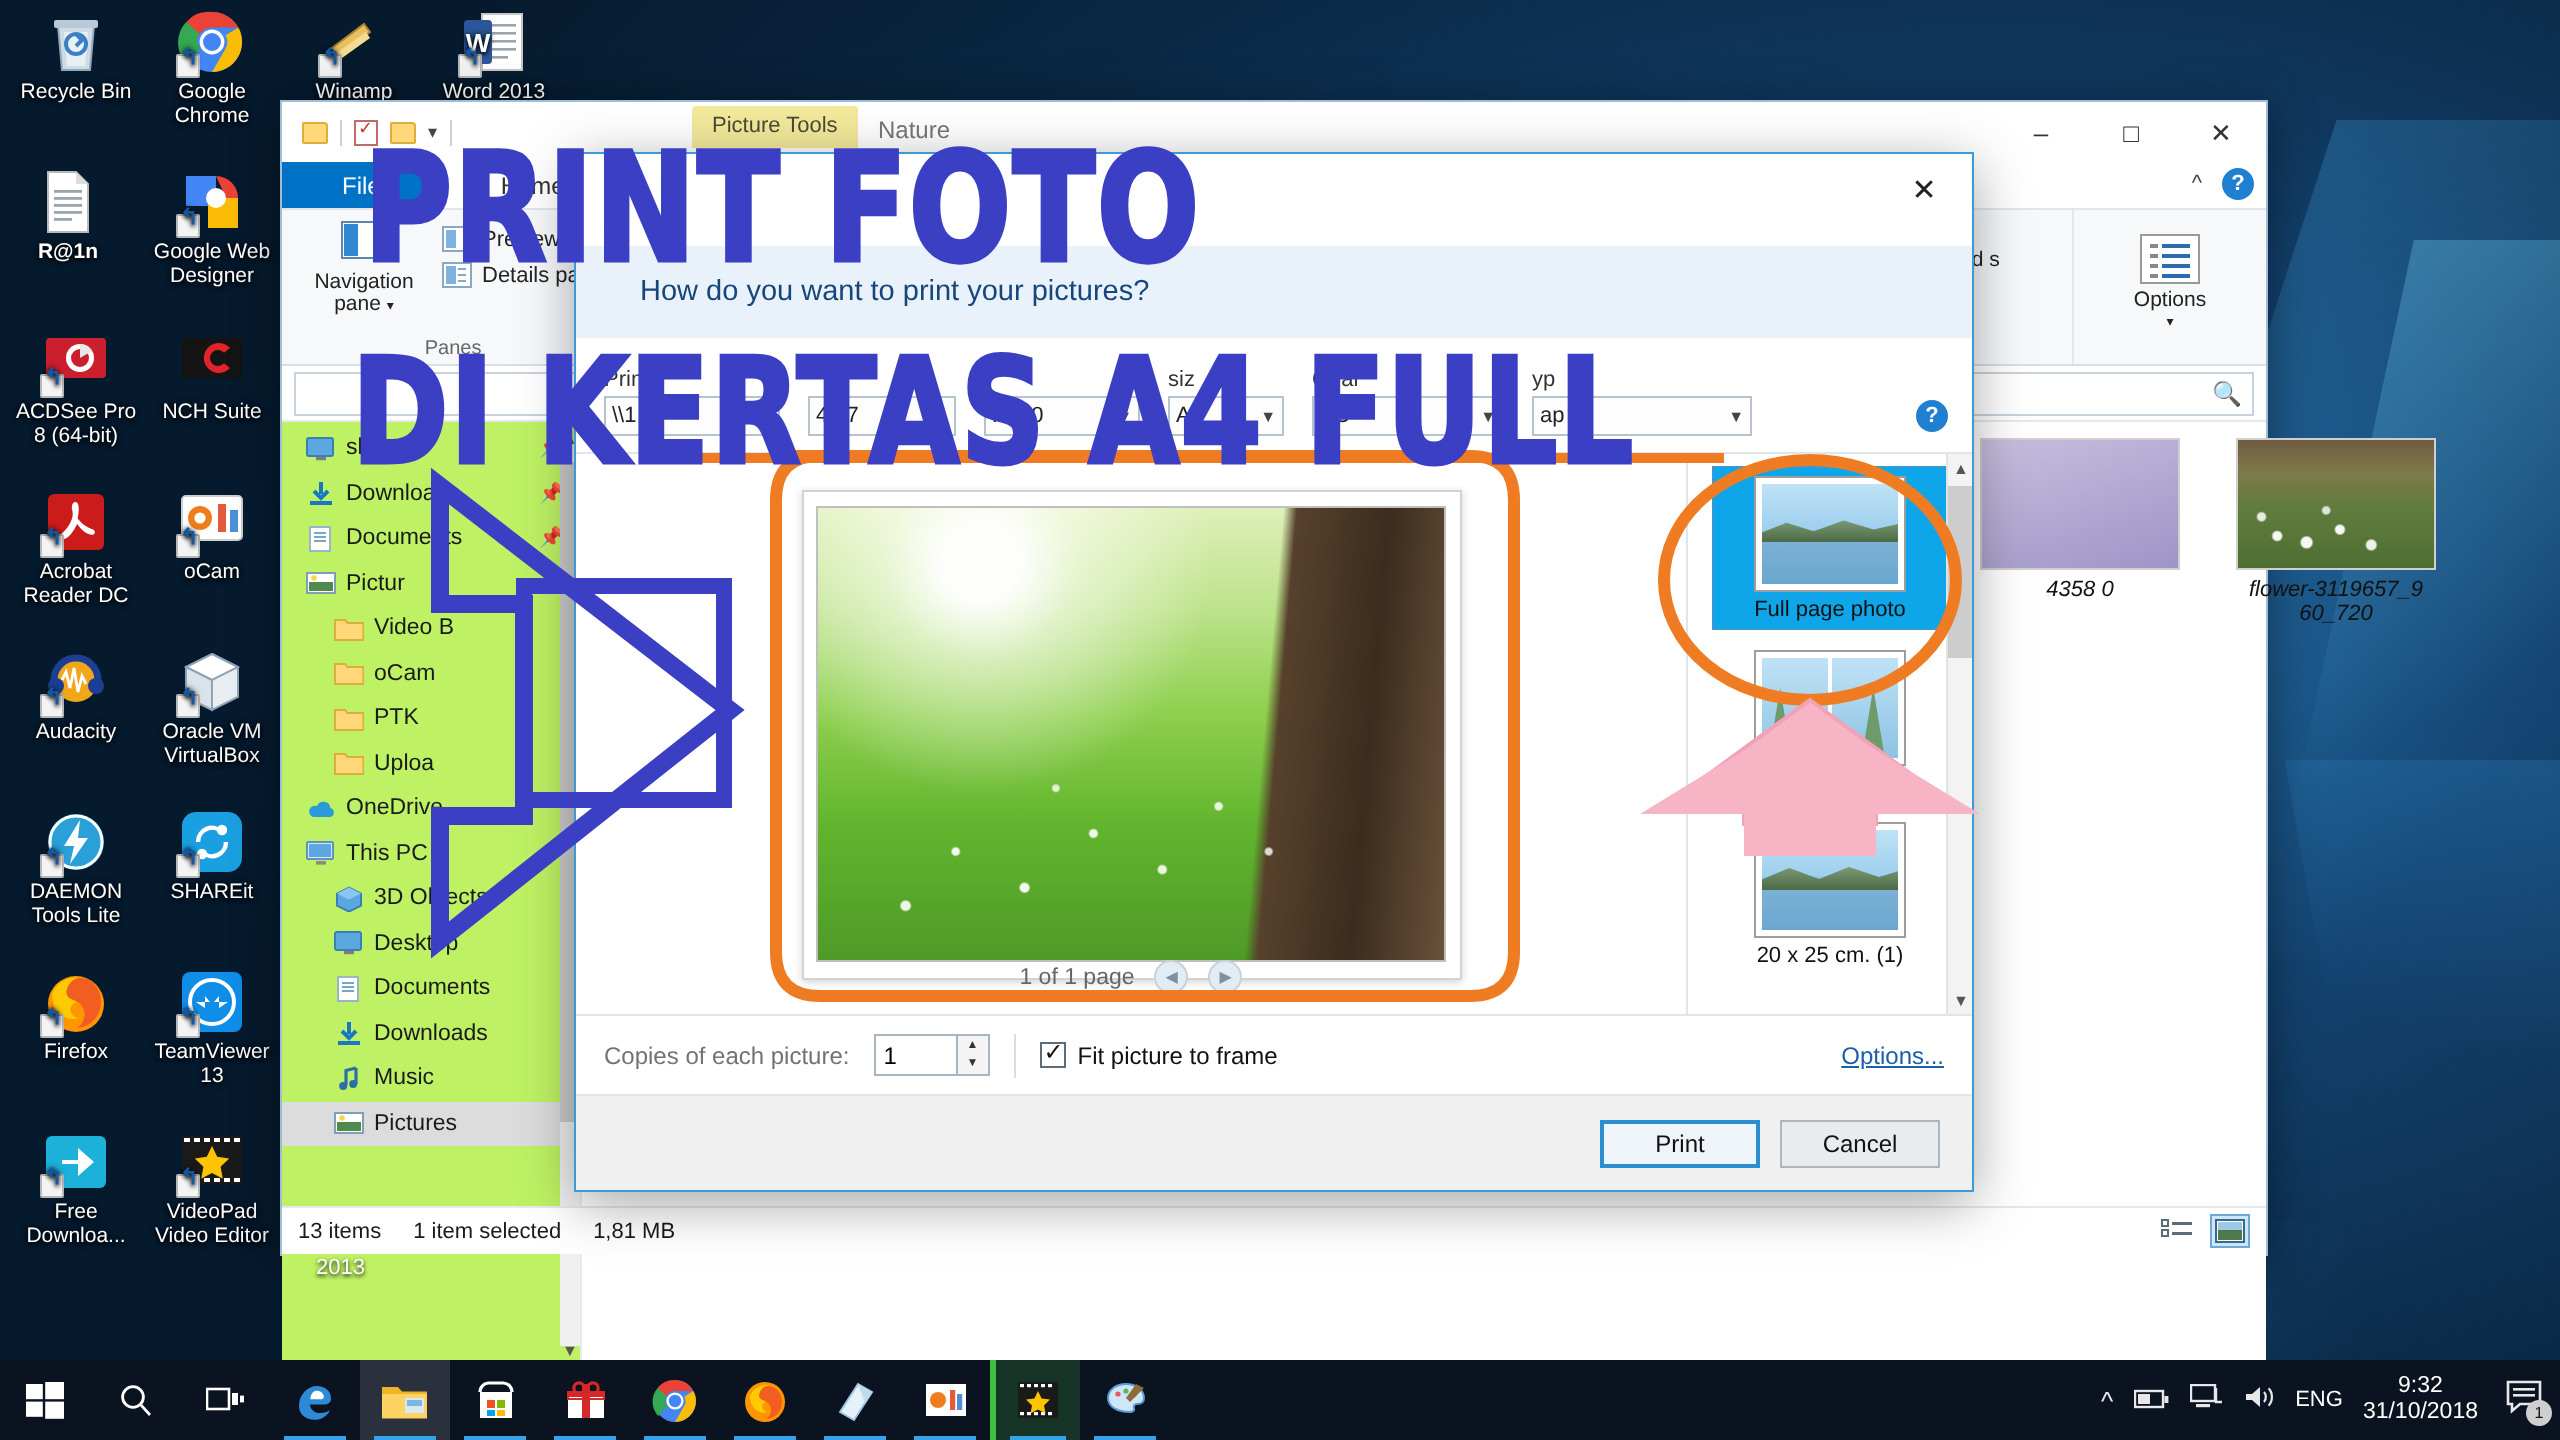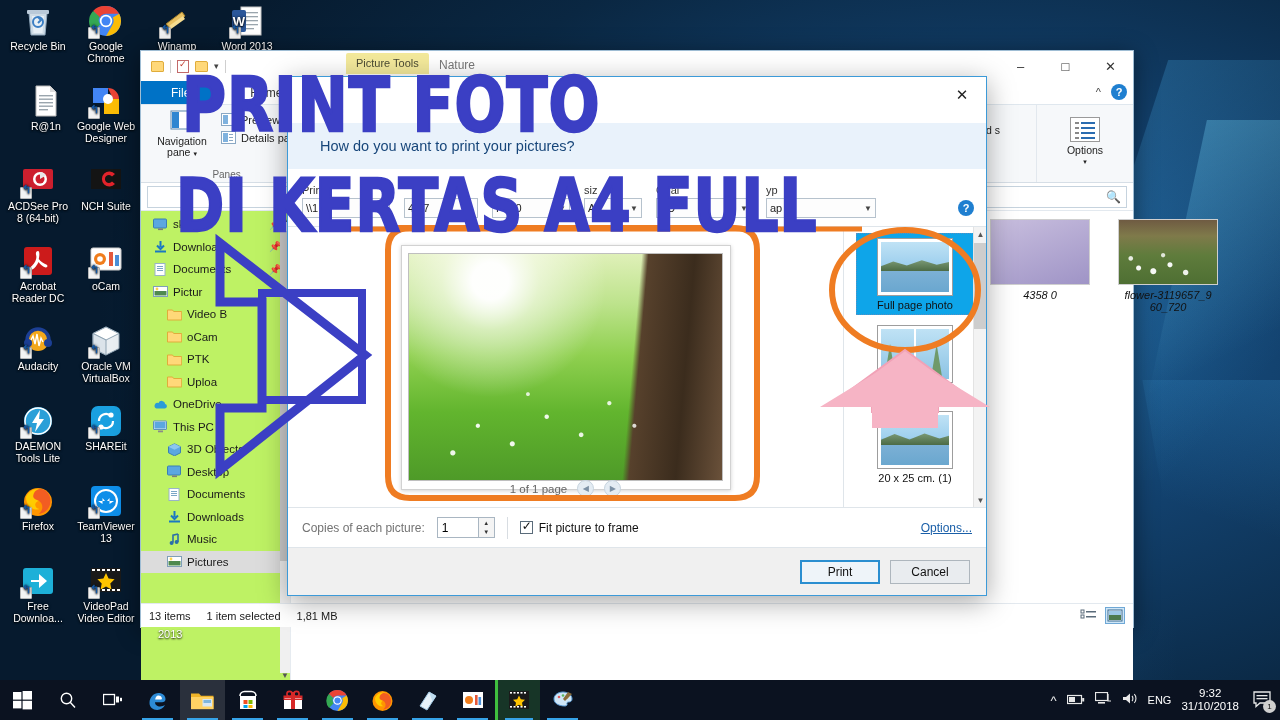--- a/index.html
+++ b/index.html
@@ -284,21 +284,21 @@
       <div class="glyph"><svg width="34" height="34" viewBox="0 0 34 34">
           <circle cx="17" cy="17" r="15" fill="#4285f4"></circle>
           <path d="M17 2a15 15 0 0 1 13.2 7.8H17a7.2 7.2 0 0 0-6.2 3.6L4.1 7A15 15 0 0 1 17 2z" fill="#ea4335"></path>
           <path d="M4.1 7l6.4 5.8a7.2 7.2 0 0 0 .6 7.5L4.5 28A15 15 0 0 1 4.1 7z" fill="#34a853"></path>
           <path d="M30.2 9.8A15 15 0 0 1 17 32l6.4-11a7.2 7.2 0 0 0 .4-7.4z" fill="#fbbc05"></path>
           <circle cx="17" cy="17" r="6.2" fill="#fff"></circle>
           <circle cx="17" cy="17" r="4.5" fill="#4285f4"></circle>
         </svg><span class="lnk"></span></div>
       <div>Google<br>Chrome</div>
     </div>
-    <div class="dicon" style="left: 12px; top: 84px;">
+    <div class="dicon" style="left: 0; top: 84px; font-weight: bold;">
       <div class="glyph"><svg width="34" height="34" viewBox="0 0 34 34">
           <path d="M7 2h14l6 6v24H7z" fill="#fff" stroke="#b9b9b9"></path>
           <path d="M21 2l6 6h-6z" fill="#dcdcdc"></path>
           <g fill="#9aa5ad">
             <rect x="10" y="11" width="14" height="1.4"></rect>
             <rect x="10" y="14.5" width="14" height="1.4"></rect>
             <rect x="10" y="18" width="14" height="1.4"></rect>
             <rect x="10" y="21.5" width="14" height="1.4"></rect>
             <rect x="10" y="25" width="9" height="1.4"></rect>
           </g>

